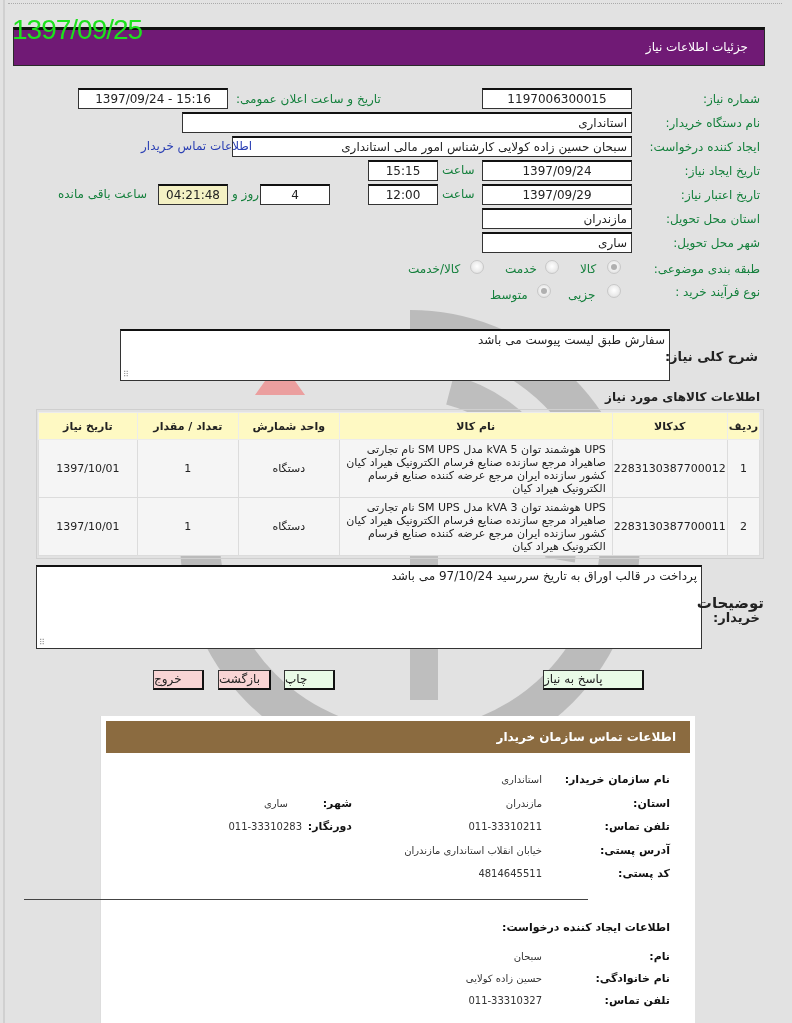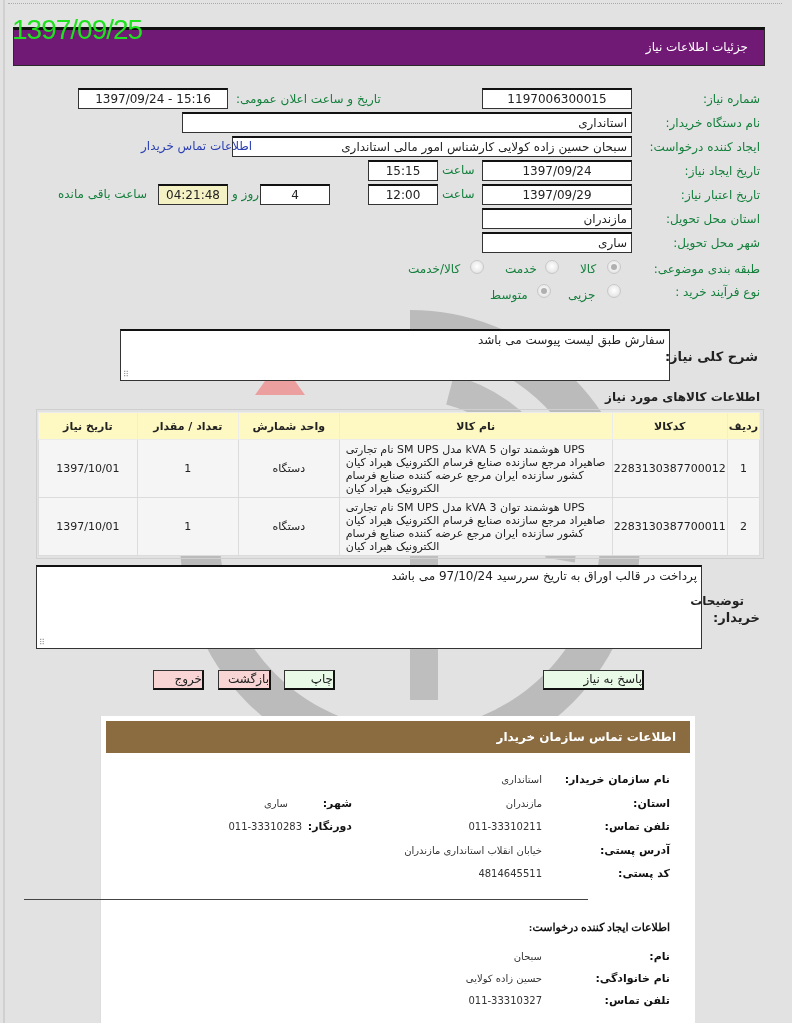--- a/index.html
+++ b/index.html
@@ -16,23 +16,23 @@
   .box.yel{background:#f4f1c4;}
   .link{position:absolute;color:#2a3fb4;font-size:12px;white-space:nowrap;cursor:pointer;}
   .radio{position:absolute;width:12px;height:12px;border-radius:50%;background:radial-gradient(circle at 50% 45%,#fff 0%,#eaeaea 60%,#cfcfcf 100%);border:1px solid #c8c8c8;}
   .radio.on::after{content:"";position:absolute;left:3px;top:3px;width:6px;height:6px;border-radius:50%;background:#b0b0b0;}
   .ta{position:absolute;background:#fff;border:1px solid #333;border-top:2px solid #111;font-size:12px;direction:rtl;text-align:right;padding:2px 4px;box-sizing:border-box;}
   .ta .grip{position:absolute;left:2px;bottom:2px;font-size:8px;color:#999;line-height:6px;}
   .bold-lbl{position:absolute;font-weight:bold;font-size:12px;white-space:nowrap;direction:rtl;}
   table.items{position:absolute;left:38px;top:412px;width:722px;border-collapse:collapse;background:#f3f3f3;direction:rtl;}
   table.items th{background:#fef9c3;font-weight:bold;font-size:11px;height:24px;border:1px solid #ececec;}
   table.items td{border:1px solid #dcdcdc;font-size:11px;text-align:center;background:#f5f5f5;}
-  table.items td.name{padding:2px 6px;line-height:13px;text-align:left;margin-top:11px;}
+  table.items td.name{padding:2px 6px;line-height:13px;text-align:right;margin-top:11px;}
   .tbl-frame{position:absolute;left:36px;top:409px;width:726px;height:148px;border:1px solid #cfcfcf;}
-  .btn{position:absolute;height:17px;line-height:17px;font-size:12px;text-align:right;border:1px solid #333;border-bottom:2px solid #111;border-right:2px solid #111;background:#e9fbe7;cursor:pointer;direction:rtl;}
+  .btn{position:absolute;height:17px;line-height:17px;font-size:12px;text-align:left;border:1px solid #333;border-bottom:2px solid #111;border-right:2px solid #111;background:#e9fbe7;cursor:pointer;direction:rtl;}
   .btn.red{background:#f8d4d4;}
   .card{position:absolute;left:100px;top:716px;width:594px;height:307px;background:#fff;border-left:1px solid #ddd;}
   .card-head{position:absolute;left:5px;top:5px;width:584px;height:32px;background:#8b6b40;}
   .card-head span{position:absolute;right:14px;top:9px;color:#fff;font-weight:bold;font-size:12px;}
   .clbl{position:absolute;font-weight:bold;font-size:11px;white-space:nowrap;direction:rtl;color:#111;}
   .cval{position:absolute;font-size:10px;white-space:nowrap;direction:rtl;color:#333;}
   .hr{position:absolute;left:24px;top:899px;width:564px;border-top:1px solid #444;}
   .wm{position:absolute;pointer-events:none;}
 </style>
 </head>
@@ -138,21 +138,21 @@
         <td>1</td>
         <td>1397/10/01</td>
       </tr>
     </tbody>
   </table>
 
   <div class="ta" style="left:36px;top:565px;width:666px;height:84px;">
     <span>پرداخت در قالب اوراق به تاریخ سررسید 97/10/24 می باشد</span>
     <span class="grip">⠿</span>
   </div>
-  <div class="bold-lbl" style="right:48px;top:594px;font-size:12px;">توضیحات</div>
+  <div class="bold-lbl" style="right:28px;top:594px;font-size:15px;">توضیحات</div>
   <div class="bold-lbl" style="right:32px;top:610px;font-size:13px;">خریدار:</div>
 
   <div class="btn" style="left:543px;top:670px;width:98px;">پاسخ به نیاز</div>
   <div class="btn" style="left:284px;top:670px;width:48px;">چاپ</div>
   <div class="btn red" style="left:218px;top:670px;width:50px;">بازگشت</div>
   <div class="btn red" style="left:153px;top:670px;width:48px;">خروج</div>
 
   <div class="card">
     <div class="card-head">
       <span>اطلاعات تماس سازمان خریدار</span>
@@ -173,21 +173,21 @@
   <div class="cval" style="right:490px;top:821px;">011-33310283</div>
 
   <div class="clbl" style="right:122px;top:844px;">آدرس پستی:</div>
   <div class="cval" style="right:250px;top:845px;">خیابان انقلاب استانداری مازندران</div>
 
   <div class="clbl" style="right:122px;top:867px;">کد پستی:</div>
   <div class="cval" style="right:250px;top:868px;">4814645511</div>
 
   <div class="hr"></div>
 
-  <div class="clbl" style="right:122px;top:921px;font-family:Liberation Serif, serif;">اطلاعات ایجاد کننده درخواست:</div>
+  <div class="clbl" style="right:122px;top:921px;">اطلاعات ایجاد کننده درخواست:</div>
 
   <div class="clbl" style="right:122px;top:950px;">نام:</div>
   <div class="cval" style="right:250px;top:951px;">سبحان</div>
 
   <div class="clbl" style="right:122px;top:972px;">نام خانوادگی:</div>
   <div class="cval" style="right:250px;top:973px;">حسین زاده کولایی</div>
 
   <div class="clbl" style="right:122px;top:994px;">تلفن تماس:</div>
   <div class="cval" style="right:250px;top:995px;">011-33310327</div>
 </div>

